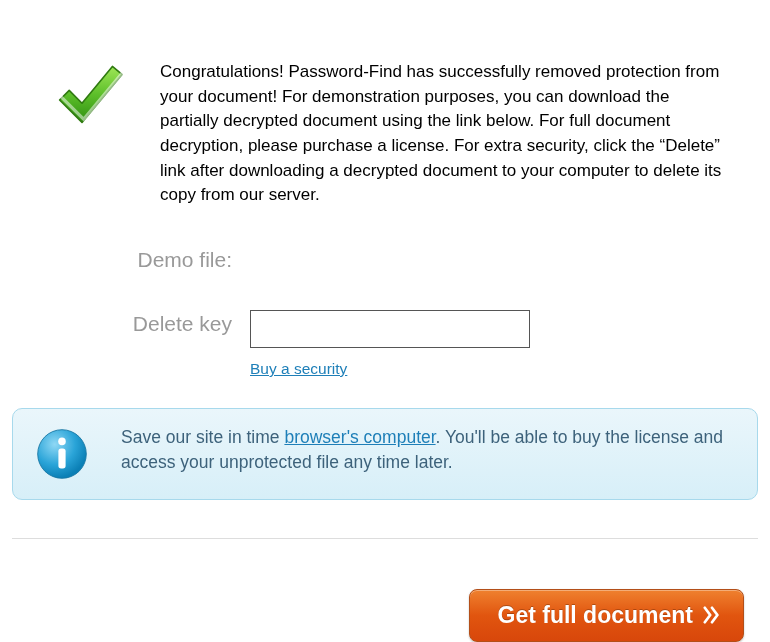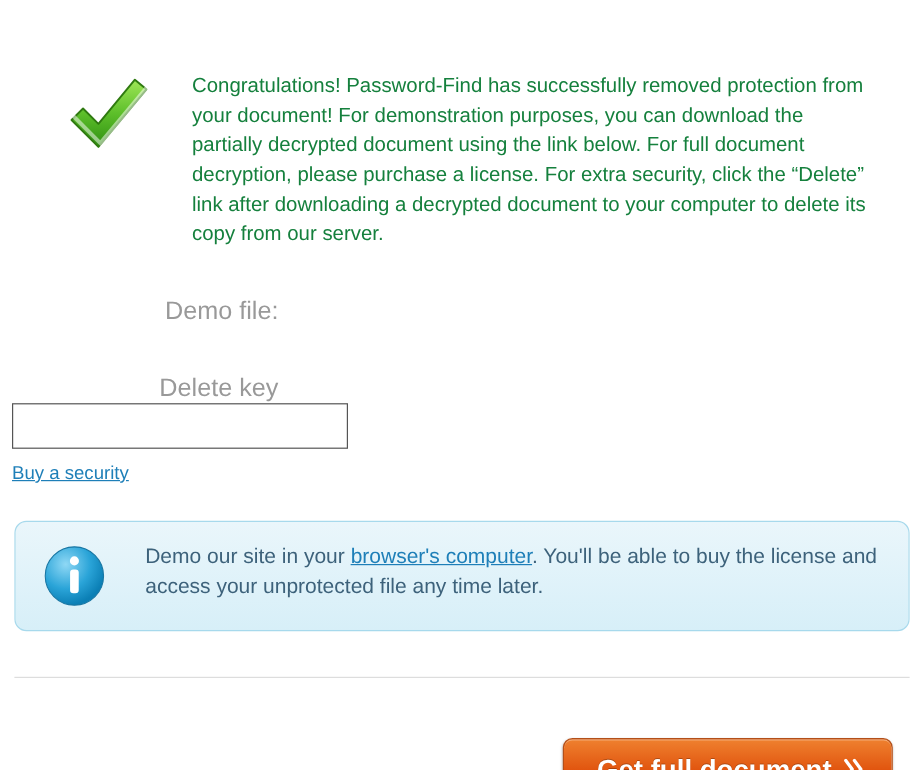--- a/index.html
+++ b/index.html
@@ -20,30 +20,29 @@
     padding: 50px 20px 20px 40px;
   }
   .checkmark-wrap {
     flex: 0 0 110px;
     display: flex;
     justify-content: flex-start;
     align-items: flex-start;
   }
   .congrats-text {
     flex: 1;
-    color: #15803d;
+    color: #000000;
     font-size: 17px;
     line-height: 1.45;
     padding-right: 10px;
   }
   .form-row {
     display: flex;
     align-items: flex-start;
     margin: 18px 0 0 0;
-    flex-direction: column;
   }
   .form-label {
     width: 240px;
     text-align: right;
     color: #999999;
     font-size: 21px;
     padding-right: 18px;
     padding-top: 2px;
   }
   .form-value {
@@ -172,21 +171,21 @@
             <stop offset="60%" stop-color="#2aa4d8"></stop>
             <stop offset="100%" stop-color="#0b7fb5"></stop>
           </radialGradient>
         </defs>
         <circle cx="30" cy="30" r="27" fill="url(#ginfo)" stroke="#1977a4" stroke-width="1"></circle>
         <circle cx="30" cy="16" r="4.2" fill="#ffffff"></circle>
         <rect x="26" y="24" width="8" height="22" rx="3" fill="#ffffff"></rect>
       </svg>
     </div>
     <div class="info-text">
-      <span>Demo our site in your </span><a href="#">browser's computer</a><span>. You'll be able to buy the license and access your unprotected file any time later.</span>
+      <span>Save our site in time </span><a href="#">browser's computer</a><span>. You'll be able to buy the license and access your unprotected file any time later.</span>
     </div>
   </div>
 
   <hr class="divider">
 
   <div class="cta-row">
     <button class="cta-button">
       <span>Get full document</span>
       <svg width="18" height="18" viewBox="0 0 20 20">
         <path d="M2 2 L8 10 L2 18" stroke="#ffffff" stroke-width="3" fill="none" stroke-linecap="round" stroke-linejoin="round"></path>

